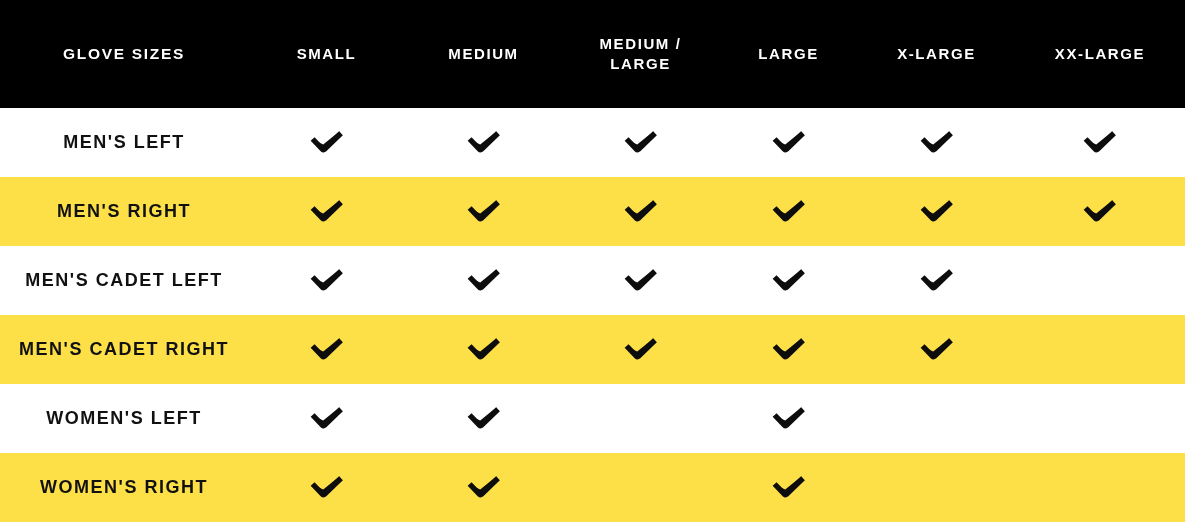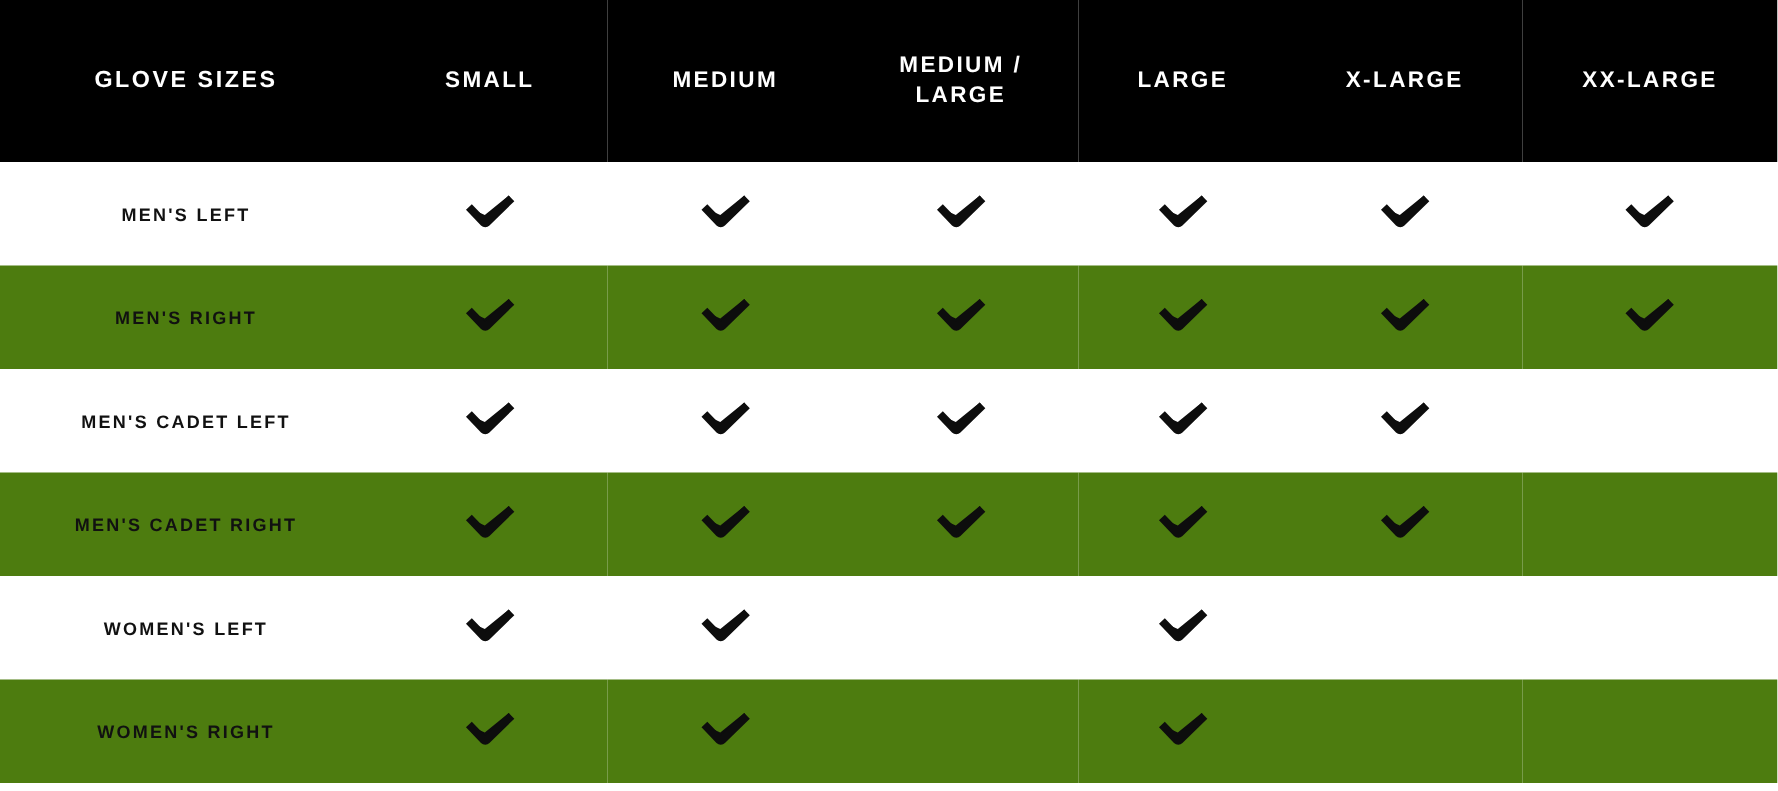--- a/index.html
+++ b/index.html
@@ -48,30 +48,30 @@
     letter-spacing: 1.7px;
   }
 
   tbody tr {
     height: 69px;
   }
   tbody tr.odd td {
     background: #ffffff;
   }
   tbody tr.even td {
-    background: #4d7c0f;
+    background: #fde047;
   }
   tbody td {
     text-align: center;
     vertical-align: middle;
     border: none;
     padding: 0;
   }
   tbody td.rowlabel {
-    font-size: 12px;
+    font-size: 18px;
     font-weight: bold;
     letter-spacing: 1.5px;
     text-transform: uppercase;
     color: #111111;
     text-align: center;
   }
   .check {
     display: inline-block;
     line-height: 1;
     color: #0d0d0d;

